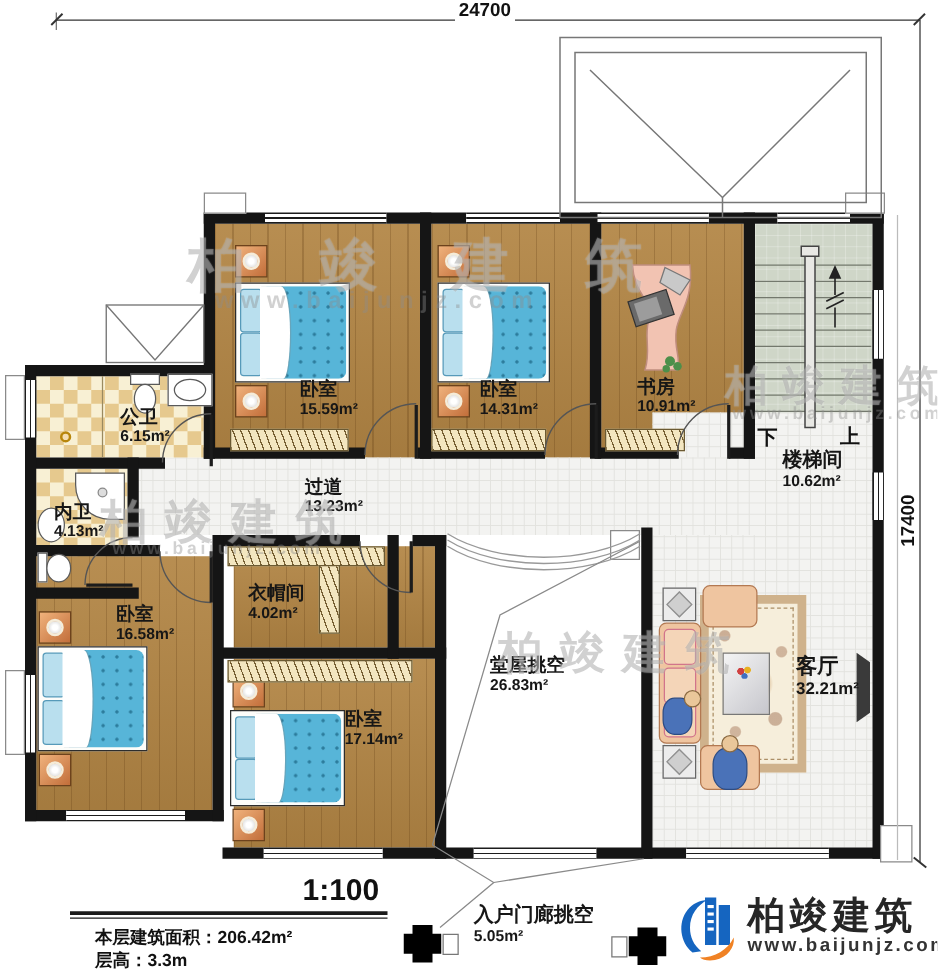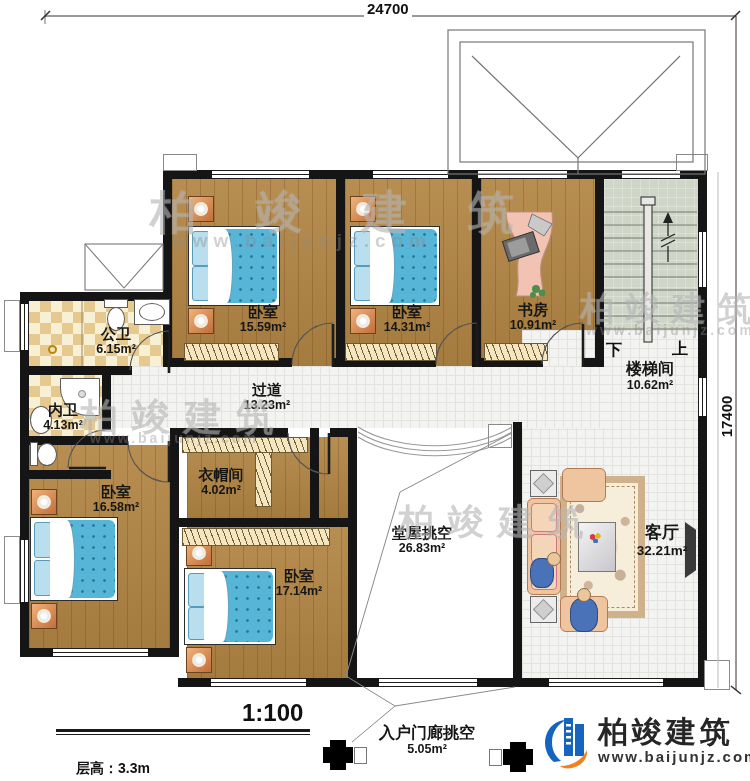--- a/index.html
+++ b/index.html
@@ -57,21 +57,21 @@
        background:radial-gradient(circle at 30% 40%,#d04040 2.6px,transparent 3px),
        radial-gradient(circle at 75% 30%,#e8b020 2.4px,transparent 3px),
        radial-gradient(circle at 55% 80%,#4070c0 2.2px,transparent 2.8px);}
   .person-body{position:absolute;background:#4a72b8;border:1px solid #2c4c84;border-radius:40%;}
   .person-head{position:absolute;background:#eac79a;border:1px solid #8a6a42;border-radius:50%;width:12px;height:12px;}
   .tv{background:#3a3a3a;clip-path:polygon(0 0,100% 14%,100% 86%,0 100%);}
   .column-plus{position:absolute;}
   .column-plus i{position:absolute;background:#000;display:block;}
   .bracket{background:#fff;border:1px solid #777;}
   
-  .rlabel{position:absolute;transform:translateX(-50%);display:flex;flex-direction:column;align-items:center;
+  .rlabel{position:absolute;transform:translateX(-50%);display:flex;flex-direction:column;align-items:flex-start;
         color:#161616;font-weight:bold;line-height:1.15;text-align:center;white-space:nowrap;z-index:40;}
   .rlabel .nm{font-size:15px;}
   .rlabel .ar{font-size:12.5px;}
   .dimtext{position:absolute;font-size:15px;font-weight:bold;color:#111;z-index:30;}
   .updown{position:absolute;font-size:16px;font-weight:bold;color:#111;z-index:40;}
   .wm{position:absolute;color:rgba(135,135,135,.38);font-weight:bold;white-space:nowrap;z-index:45;
       text-shadow:0 0 1px rgba(255,255,255,.4);}
   .wmu{position:absolute;color:rgba(140,140,140,.40);font-weight:bold;letter-spacing:6px;white-space:nowrap;z-index:45;}
   
   .tb-title{position:absolute;font-size:31px;font-weight:bold;color:#111;letter-spacing:2px;z-index:50;}
@@ -396,20 +396,21 @@
     <span class="nm" style="font-size:16px;">入户门廊挑空</span>
       <span class="ar">5.05m²</span>
   </div>
 
   <div class="dimtext" style="left:364px;top:0px;background:#fff;padding:0 3px;">24700</div>
   <div class="dimtext" style="left:706px;top:408px;transform:rotate(-90deg);transform-origin:center;">17400</div>
 
   <div class="tb-scale" style="left:242px;top:699px;">1:100</div>
   <div class="tb-line" style="left:56px;top:729px;width:254px;height:3px;"></div>
   <div class="tb-line" style="left:56px;top:734px;width:254px;height:1px;"></div>
+  <div class="tb-small" style="left:76px;top:741px;">本层建筑面积：206.42m²</div>
   <div class="tb-small" style="left:76px;top:760px;">层高：3.3m</div>
 
   <svg class="abs" style="left:540px;top:710px;z-index:50;" width="52" height="60" viewBox="0 0 52 60">
     <path d="M14,52 C4,44 2,28 10,18 C14,13 20,10 26,10 C18,14 12,22 12,32 C12,40 15,46 21,51 Z" fill="#1565c0"></path>
     <rect x="24" y="8" width="9" height="38" fill="#1565c0"></rect>
     <rect x="35" y="14" width="9" height="32" fill="#1565c0"></rect>
     <g fill="#fff">
         <rect x="26" y="14" width="5" height="2.5"></rect>
         <rect x="26" y="20" width="5" height="2.5"></rect>
         <rect x="26" y="26" width="5" height="2.5"></rect>

